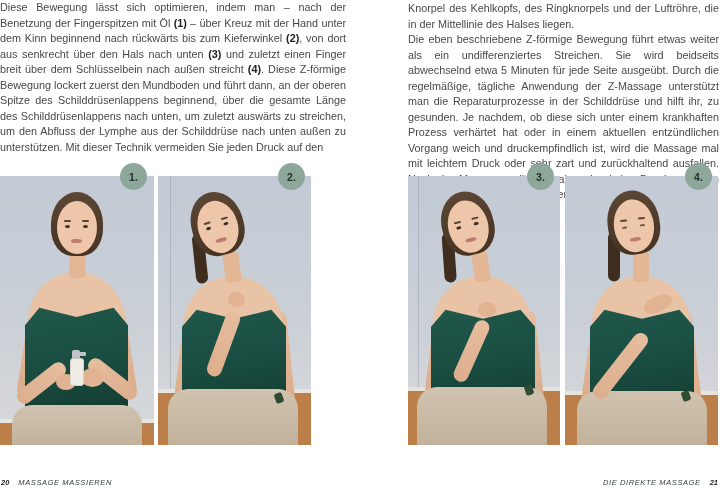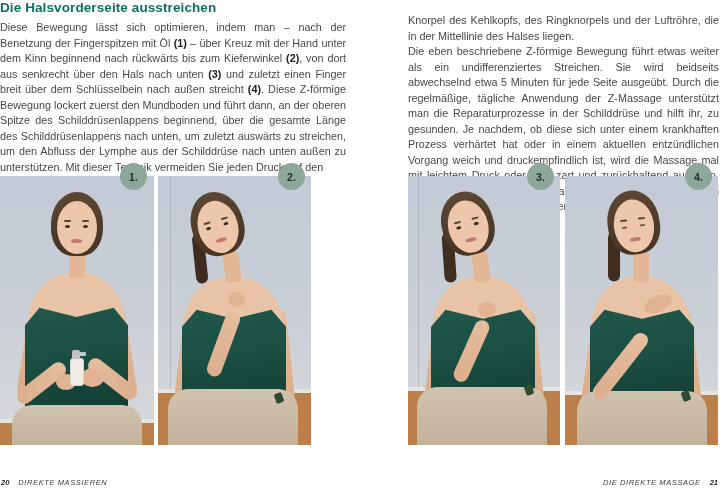--- a/index.html
+++ b/index.html
@@ -1,21 +1,21 @@
 <!DOCTYPE html>
 <html><head>
 <meta charset="utf-8">
 <style>
   html,body{margin:0;padding:0;background:#ffffff;}
   .spread{position:relative;width:720px;height:493px;background:#ffffff;overflow:hidden;
           font-family:"Liberation Sans",sans-serif;}
 
   
   .col-left{position:absolute;left:0;top:0;width:346px;}
-  .col-right{position:absolute;left:408px;top:13px;width:311px;}
+  .col-right{position:absolute;left:408px;top:1px;width:311px;}
   .heading{color:#0c7260;font-size:13.5px;font-weight:bold;margin:0 0 5px 0;letter-spacing:.1px;}
   .body-text{font-size:10.8px;line-height:15.5px;color:#484848;text-align:justify;margin:0;}
   .body-text b{color:#222;}
   .para + .para{margin-top:0;}
 
   
   .footer{position:absolute;top:478px;font-size:7.5px;letter-spacing:.6px;color:#3a4042;}
   .footer .pn{font-weight:bold;color:#1f1f1f;letter-spacing:0;}
   .footer-left{left:1px;}
   .footer-right{right:2px;text-align:right;}
@@ -61,21 +61,20 @@
   .badge{position:absolute;top:-13px;width:27px;height:27px;border-radius:50%;
          display:flex;align-items:center;justify-content:center;
          font-size:10.5px;font-weight:bold;z-index:5;}
 </style>
 </head>
 <body>
 
 <div class="spread">
 
   <div class="col-left">
-    <h2 class="heading" style="color: rgb(12, 114, 96);">Die Halsvorderseite ausstreichen</h2>
     <p class="body-text"><span>Diese Bewegung lässt sich optimieren, indem man – nach der Benetzung der Fingerspitzen mit Öl </span><b>(1)</b><span> – über Kreuz mit der Hand unter dem Kinn beginnend nach rückwärts bis zum Kieferwinkel </span><b>(2)</b><span>, von dort aus senkrecht über den Hals nach unten </span><b>(3)</b><span> und zuletzt einen Finger breit über dem Schlüsselbein nach außen streicht </span><b>(4)</b><span>. Diese Z-förmige Bewegung lockert zuerst den Mundboden und führt dann, an der oberen Spitze des Schilddrüsenlappens beginnend, über die gesamte Länge des Schilddrüsenlappens nach unten, um zuletzt auswärts zu streichen, um den Abfluss der Lymphe aus der Schilddrüse nach unten außen zu unterstützen. Mit dieser Technik vermeiden Sie jeden Druck auf den</span></p>
   </div>
 
   <div class="col-right">
     <p class="body-text para">Knorpel des Kehlkopfs, des Ringknorpels und der Luftröhre, die in der Mittellinie des Halses liegen.</p>
     <p class="body-text para">Die eben beschriebene Z-förmige Bewegung führt etwas weiter als ein undifferenziertes Streichen. Sie wird beidseits abwechselnd etwa 5 Minuten für jede Seite ausgeübt. Durch die regelmäßige, tägliche Anwendung der Z-Massage unterstützt man die Reparaturprozesse in der Schilddrüse und hilft ihr, zu gesunden. Je nachdem, ob diese sich unter einem krankhaften Prozess verhärtet hat oder in einem aktuellen entzündlichen Vorgang weich und druckempfindlich ist, wird die Massage mal mit leichtem Druck oder sehr zart und zurückhaltend ausfallen. Nach der Massage sollten idealerweise keine Beschwerden in der Schilddrüse bestehen. Sollten</p>
   </div>
 
   <div class="photo" id="photo1">
     <div class="scene">
@@ -192,19 +191,19 @@
           <div class="eye closed" style="left:8px;top:26px;"></div>
           <div class="eye closed" style="left:26px;top:26px;"></div>
           <div class="mouth" style="left:14px;top:38px;"></div>
         </div>
       </div>
     </div>
     <div class="badge" style="right: 6px; background: rgb(141, 167, 154); color: rgb(34, 49, 44);">4.</div>
   </div>
 
   <div class="footer footer-left">
-    <span class="pn">20</span><span class="gap"></span><span>DIREKTE MASSIEREN</span>
+    <span class="pn">20</span><span class="gap"></span><span>MASSAGE MASSIEREN</span>
   </div>
   <div class="footer footer-right">
     <span>DIE DIREKTE MASSAGE</span><span class="gap"></span><span class="pn">21</span>
   </div>
 
 </div>
 
 </body></html>

